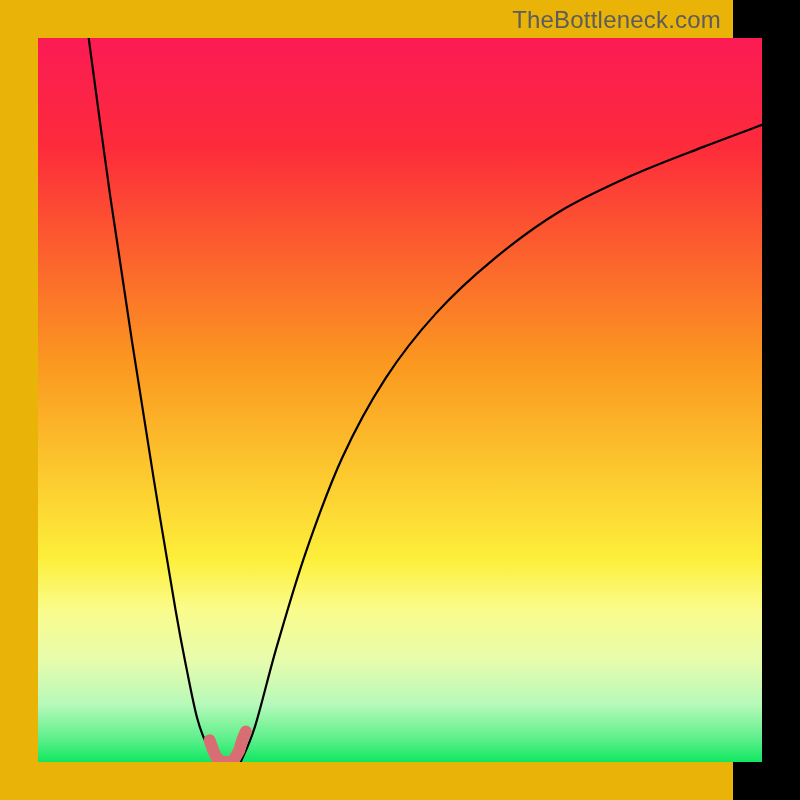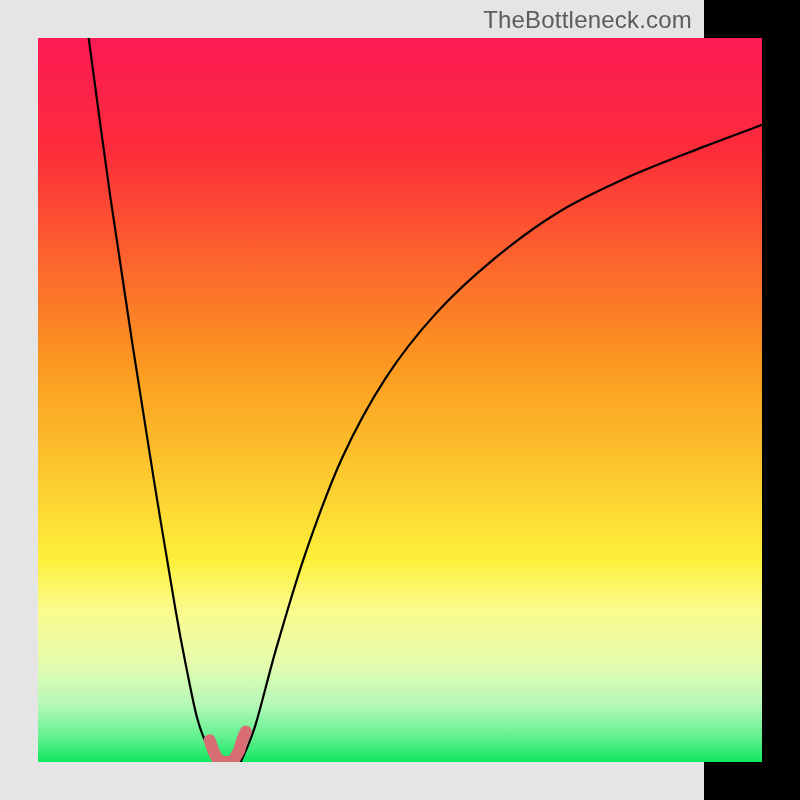--- a/index.html
+++ b/index.html
@@ -8,21 +8,22 @@
     width: 800px;
     height: 800px;
     background: #000;
     overflow: hidden;
     font-family: Arial, Helvetica, sans-serif;
   }
   .stage {
     position: relative;
     width: 704px;
     height: 800px;
-    background: #e5e5e5;
+    background: #eab308;
+    padding-left: 29px;
   }
   .plot-area {
     position: absolute;
     left: 38px;
     top: 38px;
     width: 724px;
     height: 724px;
     overflow: hidden;
   }
   .gradient {

